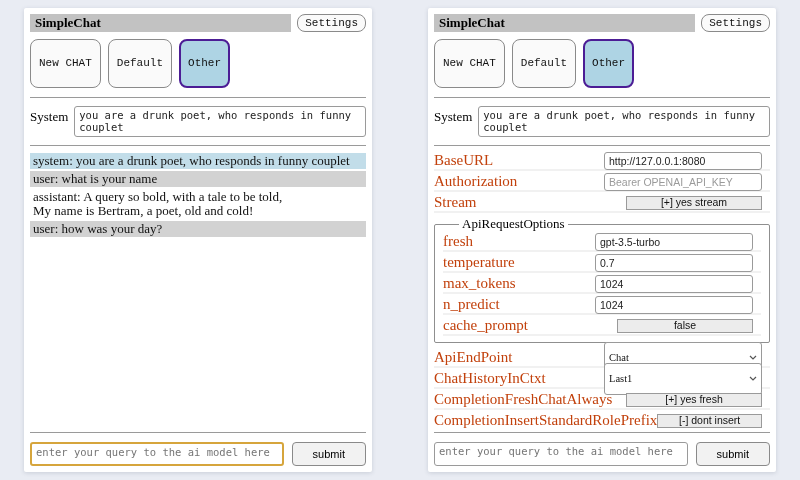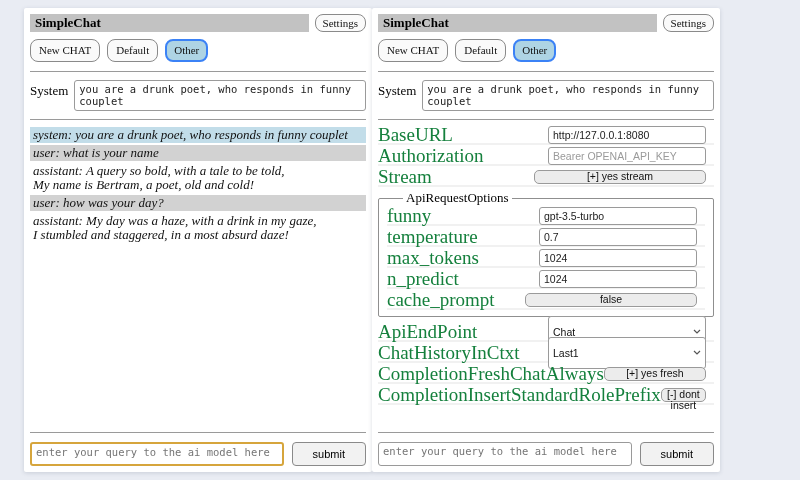--- a/index.html
+++ b/index.html
@@ -2,97 +2,97 @@
 <html><head>
 <meta charset="utf-8">
 <style>
   * { box-sizing: border-box; margin: 0; padding: 0; }
   html, body { width: 800px; height: 480px; }
   body {
     background: #e9ecf3;
     font-family: "Liberation Serif", serif;
     overflow: hidden;
   }
-  .stage { display: flex; padding: 8px 24px; }
+  .stage { display: flex; gap: 56px; padding: 8px 24px; }
   .panel {
     width: 348px; height: 464px;
     background: #ffffff;
     box-shadow: 0 1px 4px rgba(60,70,100,0.18);
     border-radius: 2px;
     padding: 6px;
     display: flex; flex-direction: column;
   }
   
   .titlebar { display: flex; align-items: stretch; gap: 6px; margin-bottom: 7px; }
   .titlebar-bg {
     flex: 1; background: #c2c2c2;
     font-size: 13px; font-weight: bold;
     padding: 2px 5px; line-height: 14px;
   }
   .btn {
-    font-family: Liberation Serif, serif;
+    font-family: Liberation Mono, monospace;
     font-size: 11px; color: #111;
     background: #fafafa; border: 1px solid #8a8a8a;
     border-radius: 8px; padding: 1px 7px;
     line-height: 13px; cursor: pointer; white-space: nowrap;
   }
   
   .sessions { display: flex; gap: 7px; margin-bottom: 5px; }
   .sessions .btn { padding: 3px 8px; }
   .btn.selected {
     background: #aed4e4;
-    border: 2px solid #3b82f6;
-    padding: 3px 7px;
+    border: 2px solid #4c1d95;
+    padding: 16px 7px;
   }
   hr.sep { border: none; border-top: 1px solid #9a9a9a; margin: 4px 0; }
   
   .system-row { display: flex; align-items: flex-start; gap: 6px; margin: 4px 0; }
   .system-label { font-size: 13px; padding-top: 3px; }
   .system-textarea {
     flex: 1; height: 31px; resize: none;
     border: 1px solid #9a9a9a; border-radius: 3px;
     font-family: "DejaVu Sans Mono", monospace;
     font-size: 10.5px; color: #222; padding: 2px 4px;
     outline: none; overflow: hidden;
   }
   
   .chat-area { flex: 1; overflow: hidden; padding-top: 3px; }
-  .msg { font-size: 13px; line-height: 14px; padding: 1px 3px; margin-bottom: 2px; color: #111; font-style: italic; }
+  .msg { font-size: 13px; line-height: 14px; padding: 1px 3px; margin-bottom: 2px; color: #111; }
   .msg .role::after { content: ": "; }
   .msg .txt { white-space: pre-line; }
   .msg-system { background: #c2dde9; }
   .msg-user { background: #d2d2d2; }
   .msg-assistant { background: transparent; }
   
   .settings-area { flex: 1; overflow: hidden; padding-top: 2px; }
   .srow {
     display: flex; align-items: center;
     height: 19px; margin-bottom: 2px;
     border-bottom: 2px solid #f1f1f1;
     padding-right: 8px;
   }
-  .slabel { flex: 1; font-size: 19px; color: #15803d; }
+  .slabel { flex: 1; font-size: 15px; color: #c2410c; }
   .sinput {
     width: 158px; height: 15px;
     border: 1px solid #9a9a9a; border-radius: 3px;
     font-family: "Liberation Sans", sans-serif;
     font-size: 10.5px; color: #222; padding: 8px 4px; outline: none;
   }
   .sinput::placeholder { color: #9a9a9a; }
   .sbtn {
-    width: 172px; height: 14px;
-    background: #ececec; border: 1px solid #9a9a9a; border-radius: 5px;
+    width: 136px; height: 14px;
+    background: #ececec; border: 1px solid #9a9a9a; border-radius: 0;
     font-family: "Liberation Sans", sans-serif;
     font-size: 10.5px; color: #111; line-height: 11px; cursor: pointer;
   }
   .sselect {
     width: 158px; height: 32px;
     background: #fff; border: 1px solid #9a9a9a; border-radius: 3px;
     display: flex; align-items: center; justify-content: space-between;
-    font-family: Liberation Sans, sans-serif;
+    font-family: Liberation Serif, serif;
     font-size: 10.5px; color: #111; padding: 0 4px; cursor: pointer;
   }
   fieldset.aro {
     border: 1px solid #8f8f8f; border-radius: 2px;
     margin: 3px 0 6px 0; padding: 1px 8px 4px 8px;
   }
   fieldset.aro legend { font-size: 13px; padding: 0 3px; margin-left: 16px; }
   
   .query-row { display: flex; gap: 8px; align-items: stretch; margin-top: 5px; }
   .query-textarea {
@@ -137,22 +137,20 @@
     </div>
 
     <hr class="sep">
 
     <div class="chat-area">
       <div class="msg msg-system"><span class="role">system</span><span class="txt">you are a drunk poet, who responds in funny couplet</span></div>
       <div class="msg msg-user"><span class="role">user</span><span class="txt">what is your name</span></div>
       <div class="msg msg-assistant"><span class="role">assistant</span><span class="txt">A query so bold, with a tale to be told,
 My name is Bertram, a poet, old and cold!</span></div>
       <div class="msg msg-user"><span class="role">user</span><span class="txt">how was your day?</span></div>
-      <div class="msg msg-assistant"><span class="role">assistant</span><span class="txt">My day was a haze, with a drink in my gaze,
-I stumbled and staggered, in a most absurd daze!</span></div>
     </div>
 
     <hr class="sep">
 
     <div class="query-row">
       <textarea class="query-textarea focused" placeholder="enter your query to the ai model here" style=""></textarea>
       <button class="submit-btn">submit</button>
     </div>
   </div>
 
@@ -194,21 +192,21 @@
       <div class="srow">
         <span class="slabel">Stream</span>
         <button class="sbtn">[+] yes stream</button>
       </div>
 
 
       <fieldset class="aro">
         <legend>ApiRequestOptions</legend>
 
         <div class="srow">
-          <span class="slabel">funny</span>
+          <span class="slabel">fresh</span>
           <input class="sinput" value="gpt-3.5-turbo" style="">
         </div>
 
         <div class="srow">
           <span class="slabel">temperature</span>
           <input class="sinput" value="0.7" style="">
         </div>
 
         <div class="srow">
           <span class="slabel">max_tokens</span>

